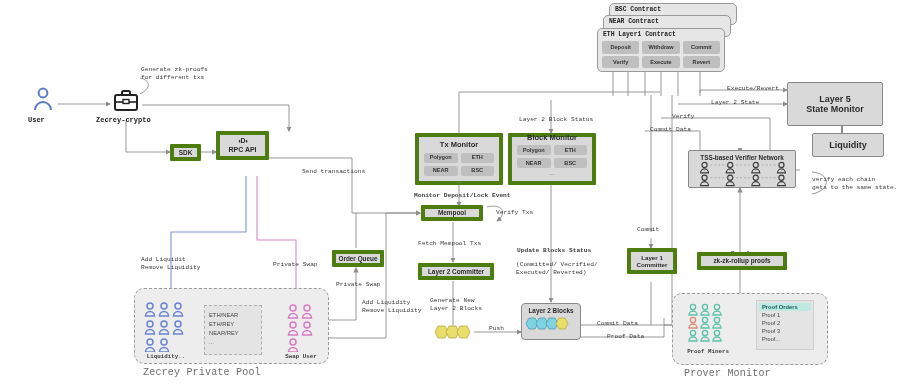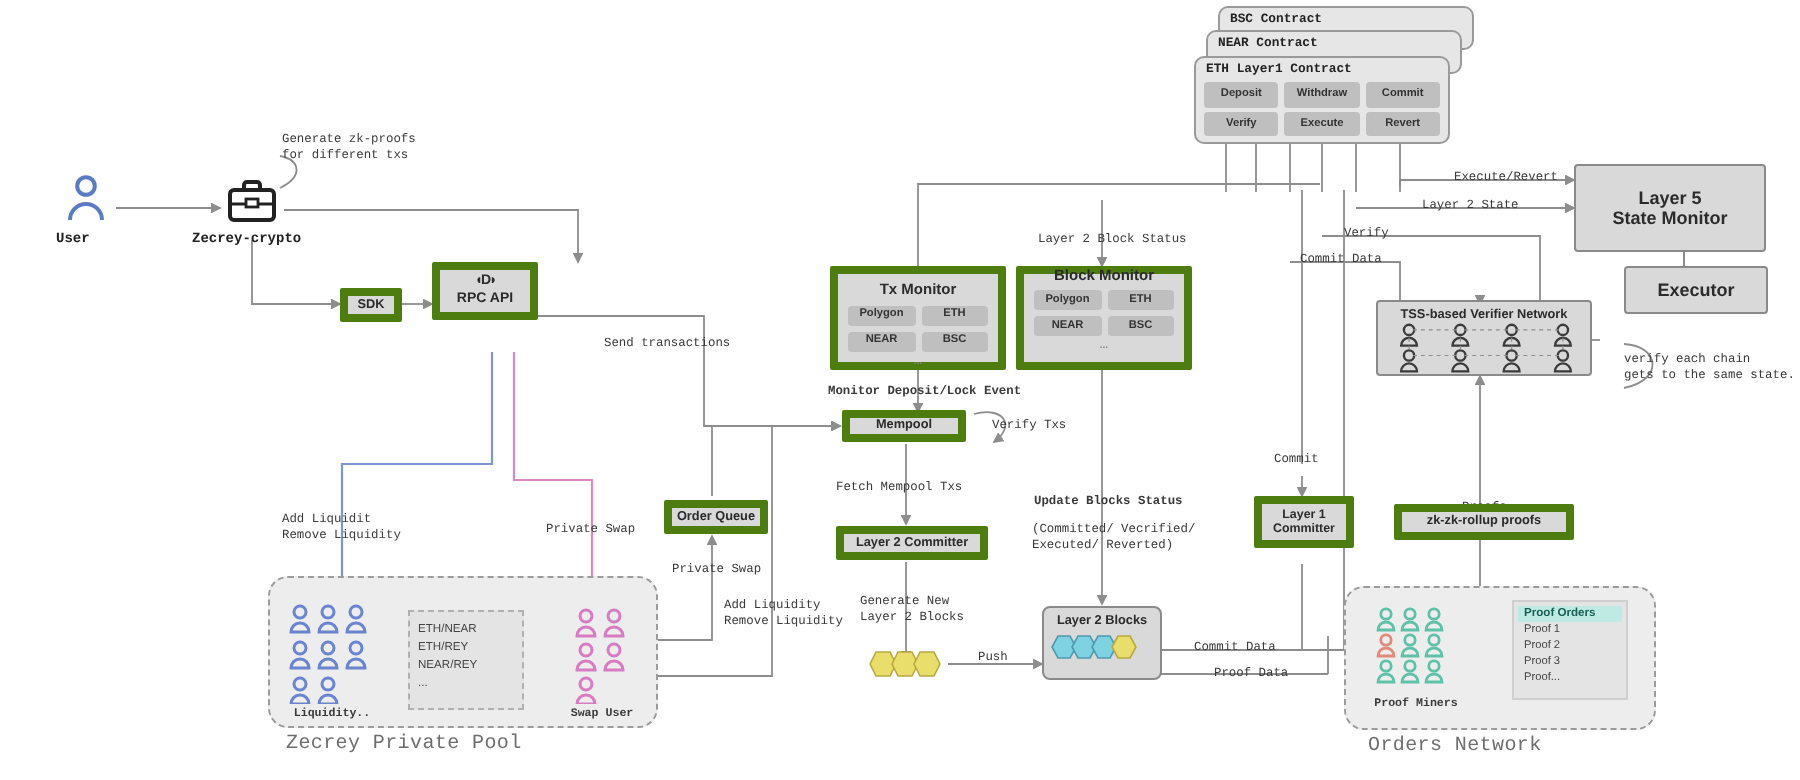--- a/index.html
+++ b/index.html
@@ -384,21 +384,21 @@
   <div class="lbl" style="left:711px;top:99px;">Layer 2 State</div>
   <div class="lbl" style="left:672px;top:113px;">Verify</div>
   <div class="lbl" style="left:650px;top:126px;">Commit Data</div>
   <div class="lbl" style="left:637px;top:226px;">Commit</div>
 
   <div class="node rbox" style="left:627px;top:248px;width:50px;height:26px;font-size:6.2px;white-space:pre;">Layer 1
 Committer</div>
 
   <div class="node box" style="left:787px;top:82px;width:96px;height:44px;font-size:9px;white-space:pre;border-radius:2px;">Layer 5
 State Monitor</div>
-  <div class="node box" style="left:812px;top:133px;width:72px;height:24px;font-size:9px;border-radius:2px;">Executor</div>
+  <div class="node box" style="left:812px;top:133px;width:72px;height:24px;font-size:9px;border-radius:2px;">Liquidity</div>
 
   <div class="node box" style="left:688px;top:150px;width:108px;height:38px;flex-direction:column;justify-content:flex-start;padding-top:3px;box-sizing:border-box;border-radius:2px;">
     <span style="font-size:6.4px;">TSS-based Verifier Network</span>
     <svg width="100" height="26" viewBox="0 0 100 26">
       <g fill="none" stroke="#3b3b3b" stroke-width="1.2">
         <g>
             <circle cx="12" cy="4" r="2.6"></circle>
             <path d="M8,12 a4,4 0 0 1 8,0 z"></path>
           </g>
         <g>
@@ -444,21 +444,21 @@
       </g>
     </svg>
   </div>
   <div class="lbl" style="left:812px;top:176px;">verify each chain
 gets to the same state.</div>
 
   <div class="lbl" style="left:731px;top:250px;">Proofs</div>
   <div class="node rbox" style="left:697px;top:252px;width:90px;height:18px;font-size:6.4px;">zk-zk-rollup proofs</div>
 
   <div class="node dashpanel" style="left:672px;top:293px;width:156px;height:72px;"></div>
-  <div class="lbl panel-title" style="left:684px;top:367px;">Orders Network</div>
+  <div class="lbl panel-title" style="left:684px;top:367px;">Prover Monitor</div>
 
   <div class="node" style="left:686px;top:302px;width:42px;height:44px;">
     <svg width="42" height="44" viewBox="0 0 42 44">
       <g fill="none" stroke="#5fc2a8" stroke-width="1.4">
         <g>
             <circle cx="7" cy="5" r="2.6"></circle>
             <path d="M3,13 a4,4 0 0 1 8,0 z"></path>
           </g>
         <g>
             <circle cx="19" cy="5" r="2.6"></circle>

